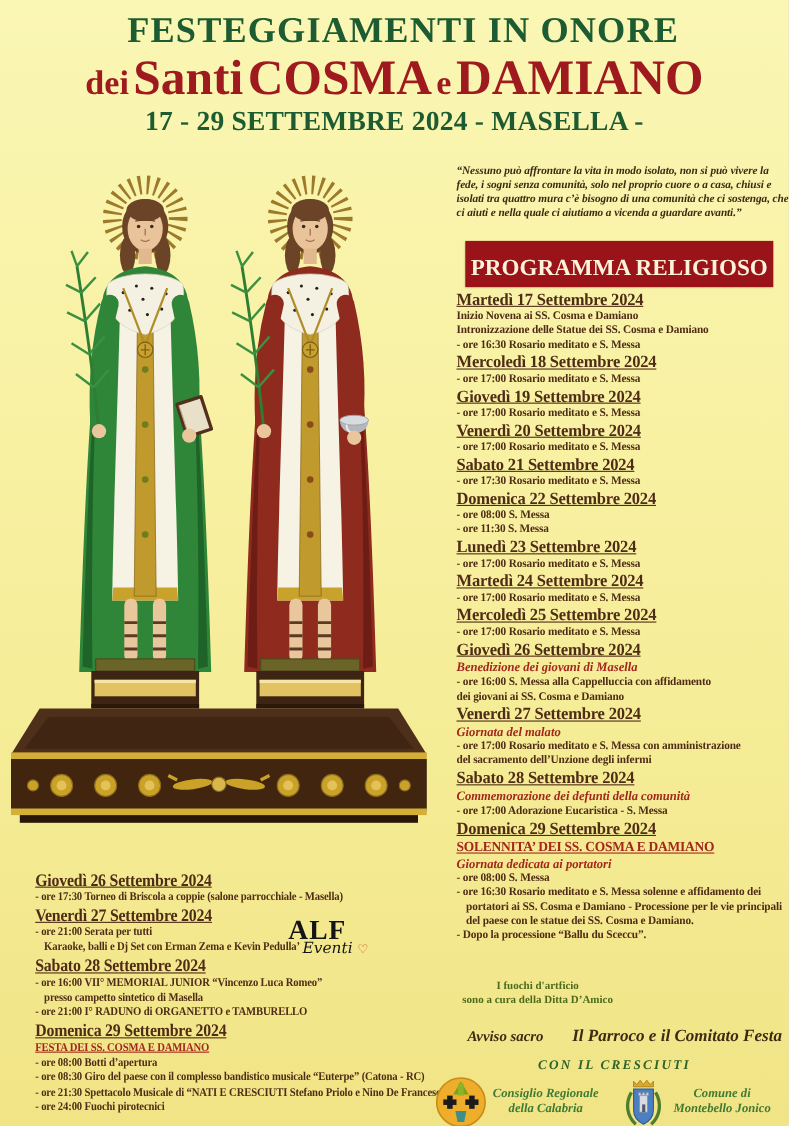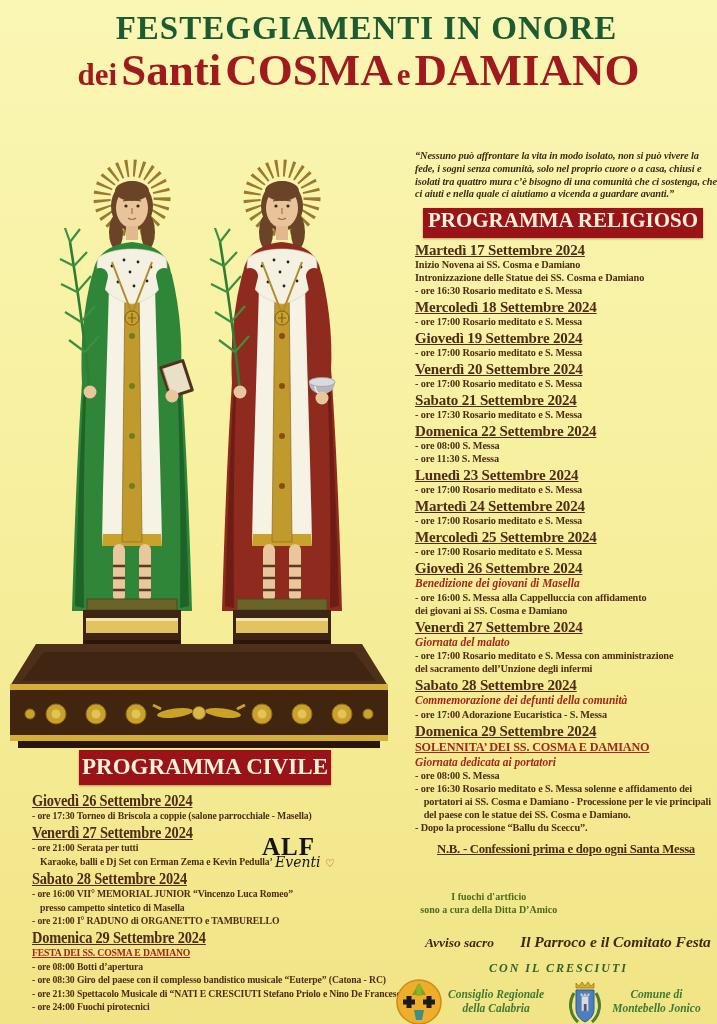--- a/index.html
+++ b/index.html
@@ -14,21 +14,21 @@
   .t2{color:#9e1a1e;font-weight:700;margin-top:3px;white-space:nowrap;}
   .t2 .sm{font-size:31px;}
   .t2 .bg{font-size:45px;}
   .t3{color:#1d5c32;font-weight:700;font-size:25px;letter-spacing:0.2px;margin-top:5px;}
   
   .right-col{position:absolute;left:415px;top:150px;width:302px;}
   .quote{color:#3c2a12;font-style:italic;font-weight:700;font-size:10.3px;line-height:1.24;letter-spacing:-0.1px;}
   .quote-attr{color:#4a3a1a;font-style:italic;font-weight:400;font-size:9.3px;margin-top:1px;}
   .banner{background:#9a1318;color:#fdf3da;text-align:center;font-weight:700;
           box-shadow:0 1px 2px rgba(80,40,10,.4);}
-  .banner-rel{margin:7px 14px 4px 8px;font-size:21px;padding:0 0 5px;}
+  .banner-rel{margin:18px 14px 4px 8px;font-size:21px;padding:12px 0 5px;}
   .rel-list{transform:scaleX(0.97);transform-origin:left top;}
   .day{margin-bottom:1px;}
   .day-date{font-size:15.5px;font-weight:700;color:#4f2c15;text-decoration:underline;
             line-height:16px;margin-top:2px;letter-spacing:-0.2px;white-space:nowrap;}
   .line{font-size:10.6px;font-weight:700;color:#4f2c15;line-height:13px;
         letter-spacing:-0.15px;white-space:nowrap;}
   .line.indent{padding-left:9px;}
   .line.red-italic{color:#a3271c;font-style:italic;font-size:11.8px;line-height:14.5px;letter-spacing:0;}
   .line.red-underline{color:#a3271c;text-decoration:underline;font-size:12.6px;line-height:16px;letter-spacing:-0.2px;}
   .nb{margin-top:8px;font-size:12.8px;font-weight:700;color:#4f2c15;text-decoration:underline;
@@ -57,20 +57,21 @@
   .logo-caption{color:#3f7a33;font-style:italic;font-weight:700;font-size:11.5px;line-height:1.2;text-align:center;margin:0 6px;}
 </style>
 </head>
 <body>
 
 <div class="poster">
 
   <div class="title-block">
     <div class="t1">FESTEGGIAMENTI IN ONORE</div>
     <div class="t2"><span class="sm">dei</span> <span class="bg">Santi</span> <span class="bg">COSMA</span> <span class="sm">e</span> <span class="bg">DAMIANO</span></div>
+    <div class="t3">17 - 29 SETTEMBRE 2024 - MASELLA -</div>
   </div>
 
   <svg class="statues-svg" width="398" height="604" viewBox="0 0 398 604">
 
     <g transform="translate(132,0)">
       <circle cx="0" cy="52" r="30" fill="none" stroke="#9c7a2a" stroke-width="17" stroke-dasharray="2.5 5"></circle>
       <ellipse cx="0" cy="60" rx="21" ry="25" fill="#6b4326"></ellipse>
       <ellipse cx="-16" cy="86" rx="7" ry="17" fill="#6b4326"></ellipse>
       <ellipse cx="16" cy="86" rx="7" ry="17" fill="#6b4326"></ellipse>
       <path d="M0,96 C-22,98 -34,108 -38,122 C-50,190 -56,330 -60,465 L60,465 C56,330 50,190 38,122 C34,108 22,98 0,96 Z" fill="#2f8538"></path>
@@ -302,24 +303,22 @@
           <div class="day-date">Domenica 29 Settembre 2024</div>
           <div class="line red-underline">SOLENNITA’ DEI SS. COSMA E DAMIANO</div>
           <div class="line red-italic">Giornata dedicata ai portatori</div>
           <div class="line">- ore 08:00 S. Messa</div>
           <div class="line">- ore 16:30 Rosario meditato e S. Messa solenne e affidamento dei</div>
           <div class="line indent">portatori ai SS. Cosma e Damiano - Processione per le vie principali</div>
           <div class="line indent">del paese con le statue dei SS. Cosma e Damiano.</div>
           <div class="line">- Dopo la processione “Ballu du Sceccu”.</div>
         </div>
       </div>
-    <div class="nb">N.B. - Confessioni prima e dopo ogni Santa Messa</div>
-  </div>
-
-  <div class="banner banner-civ">PROGRAMMA CIVILE</div>
+  </div>
+
   <div class="civil-list">
       <div class="day">
         <div class="day-date">Giovedì 26 Settembre 2024</div>
         <div class="line">- ore 17:30 Torneo di Briscola a coppie (salone parrocchiale - Masella)</div>
       </div>
       <div class="day">
         <div class="day-date">Venerdì 27 Settembre 2024</div>
         <div class="line">- ore 21:00 Serata per tutti</div>
         <div class="line indent">Karaoke, balli e Dj Set con Erman Zema e Kevin Pedulla’</div>
       </div>

